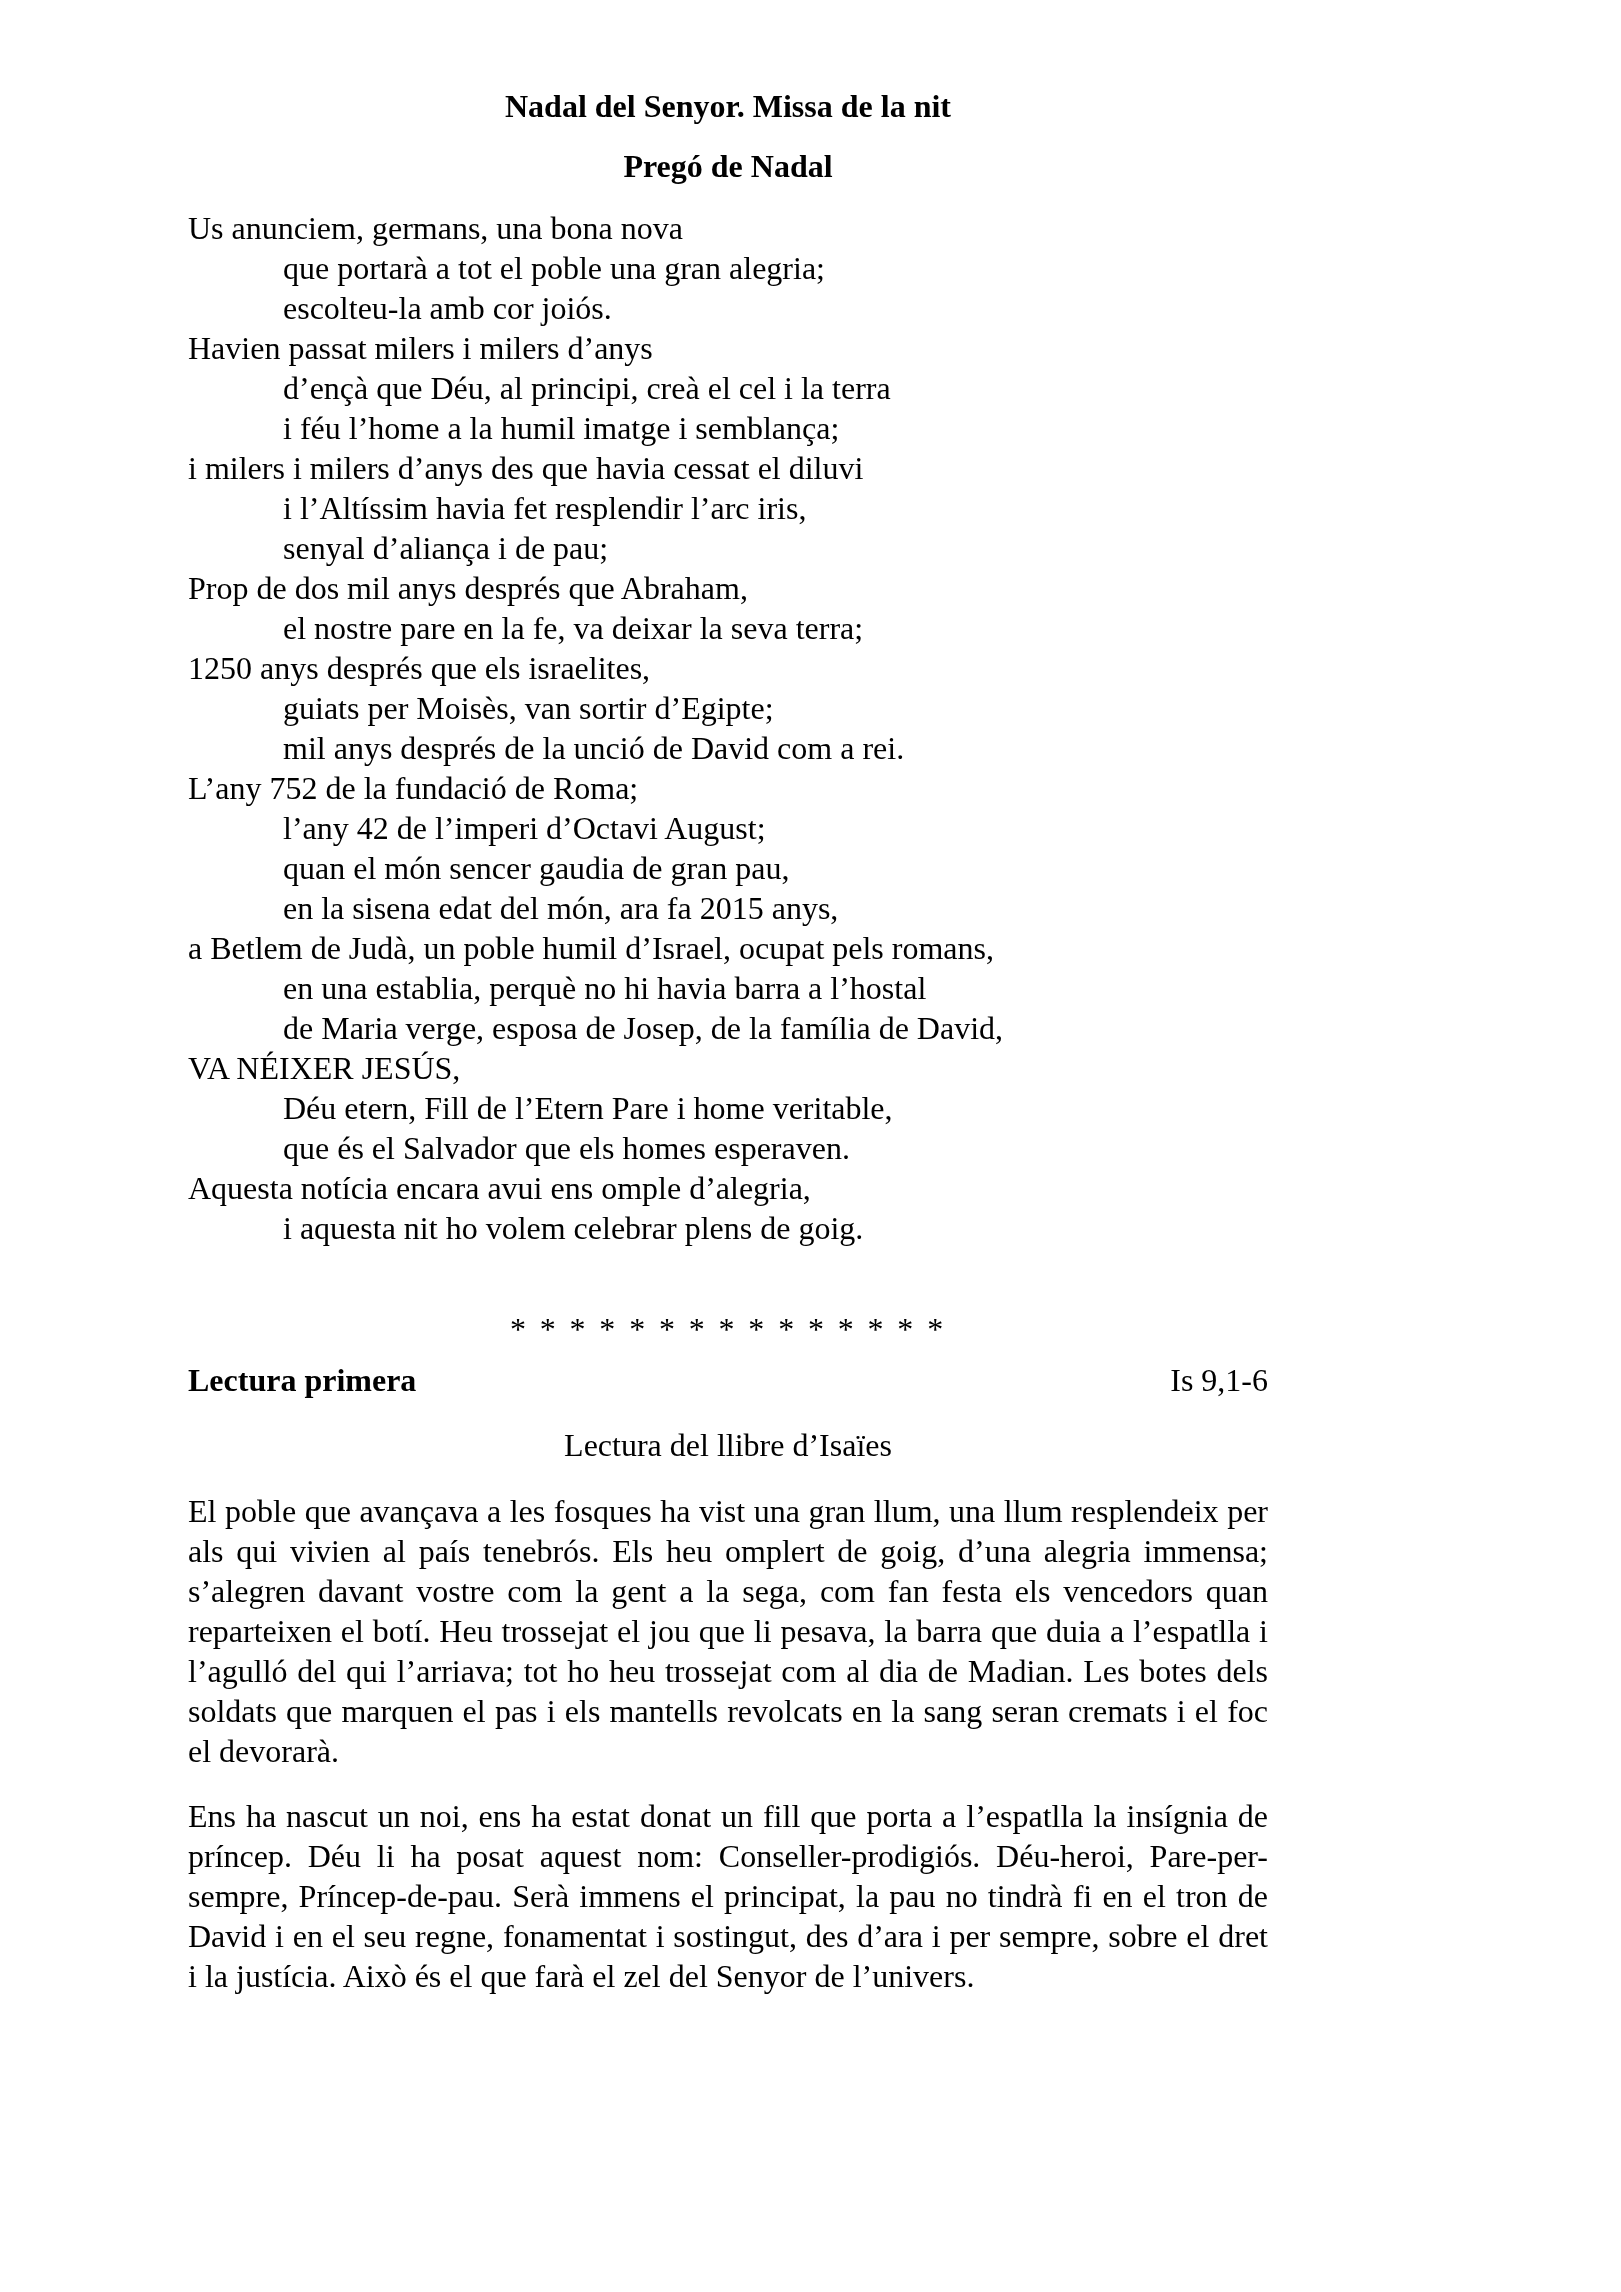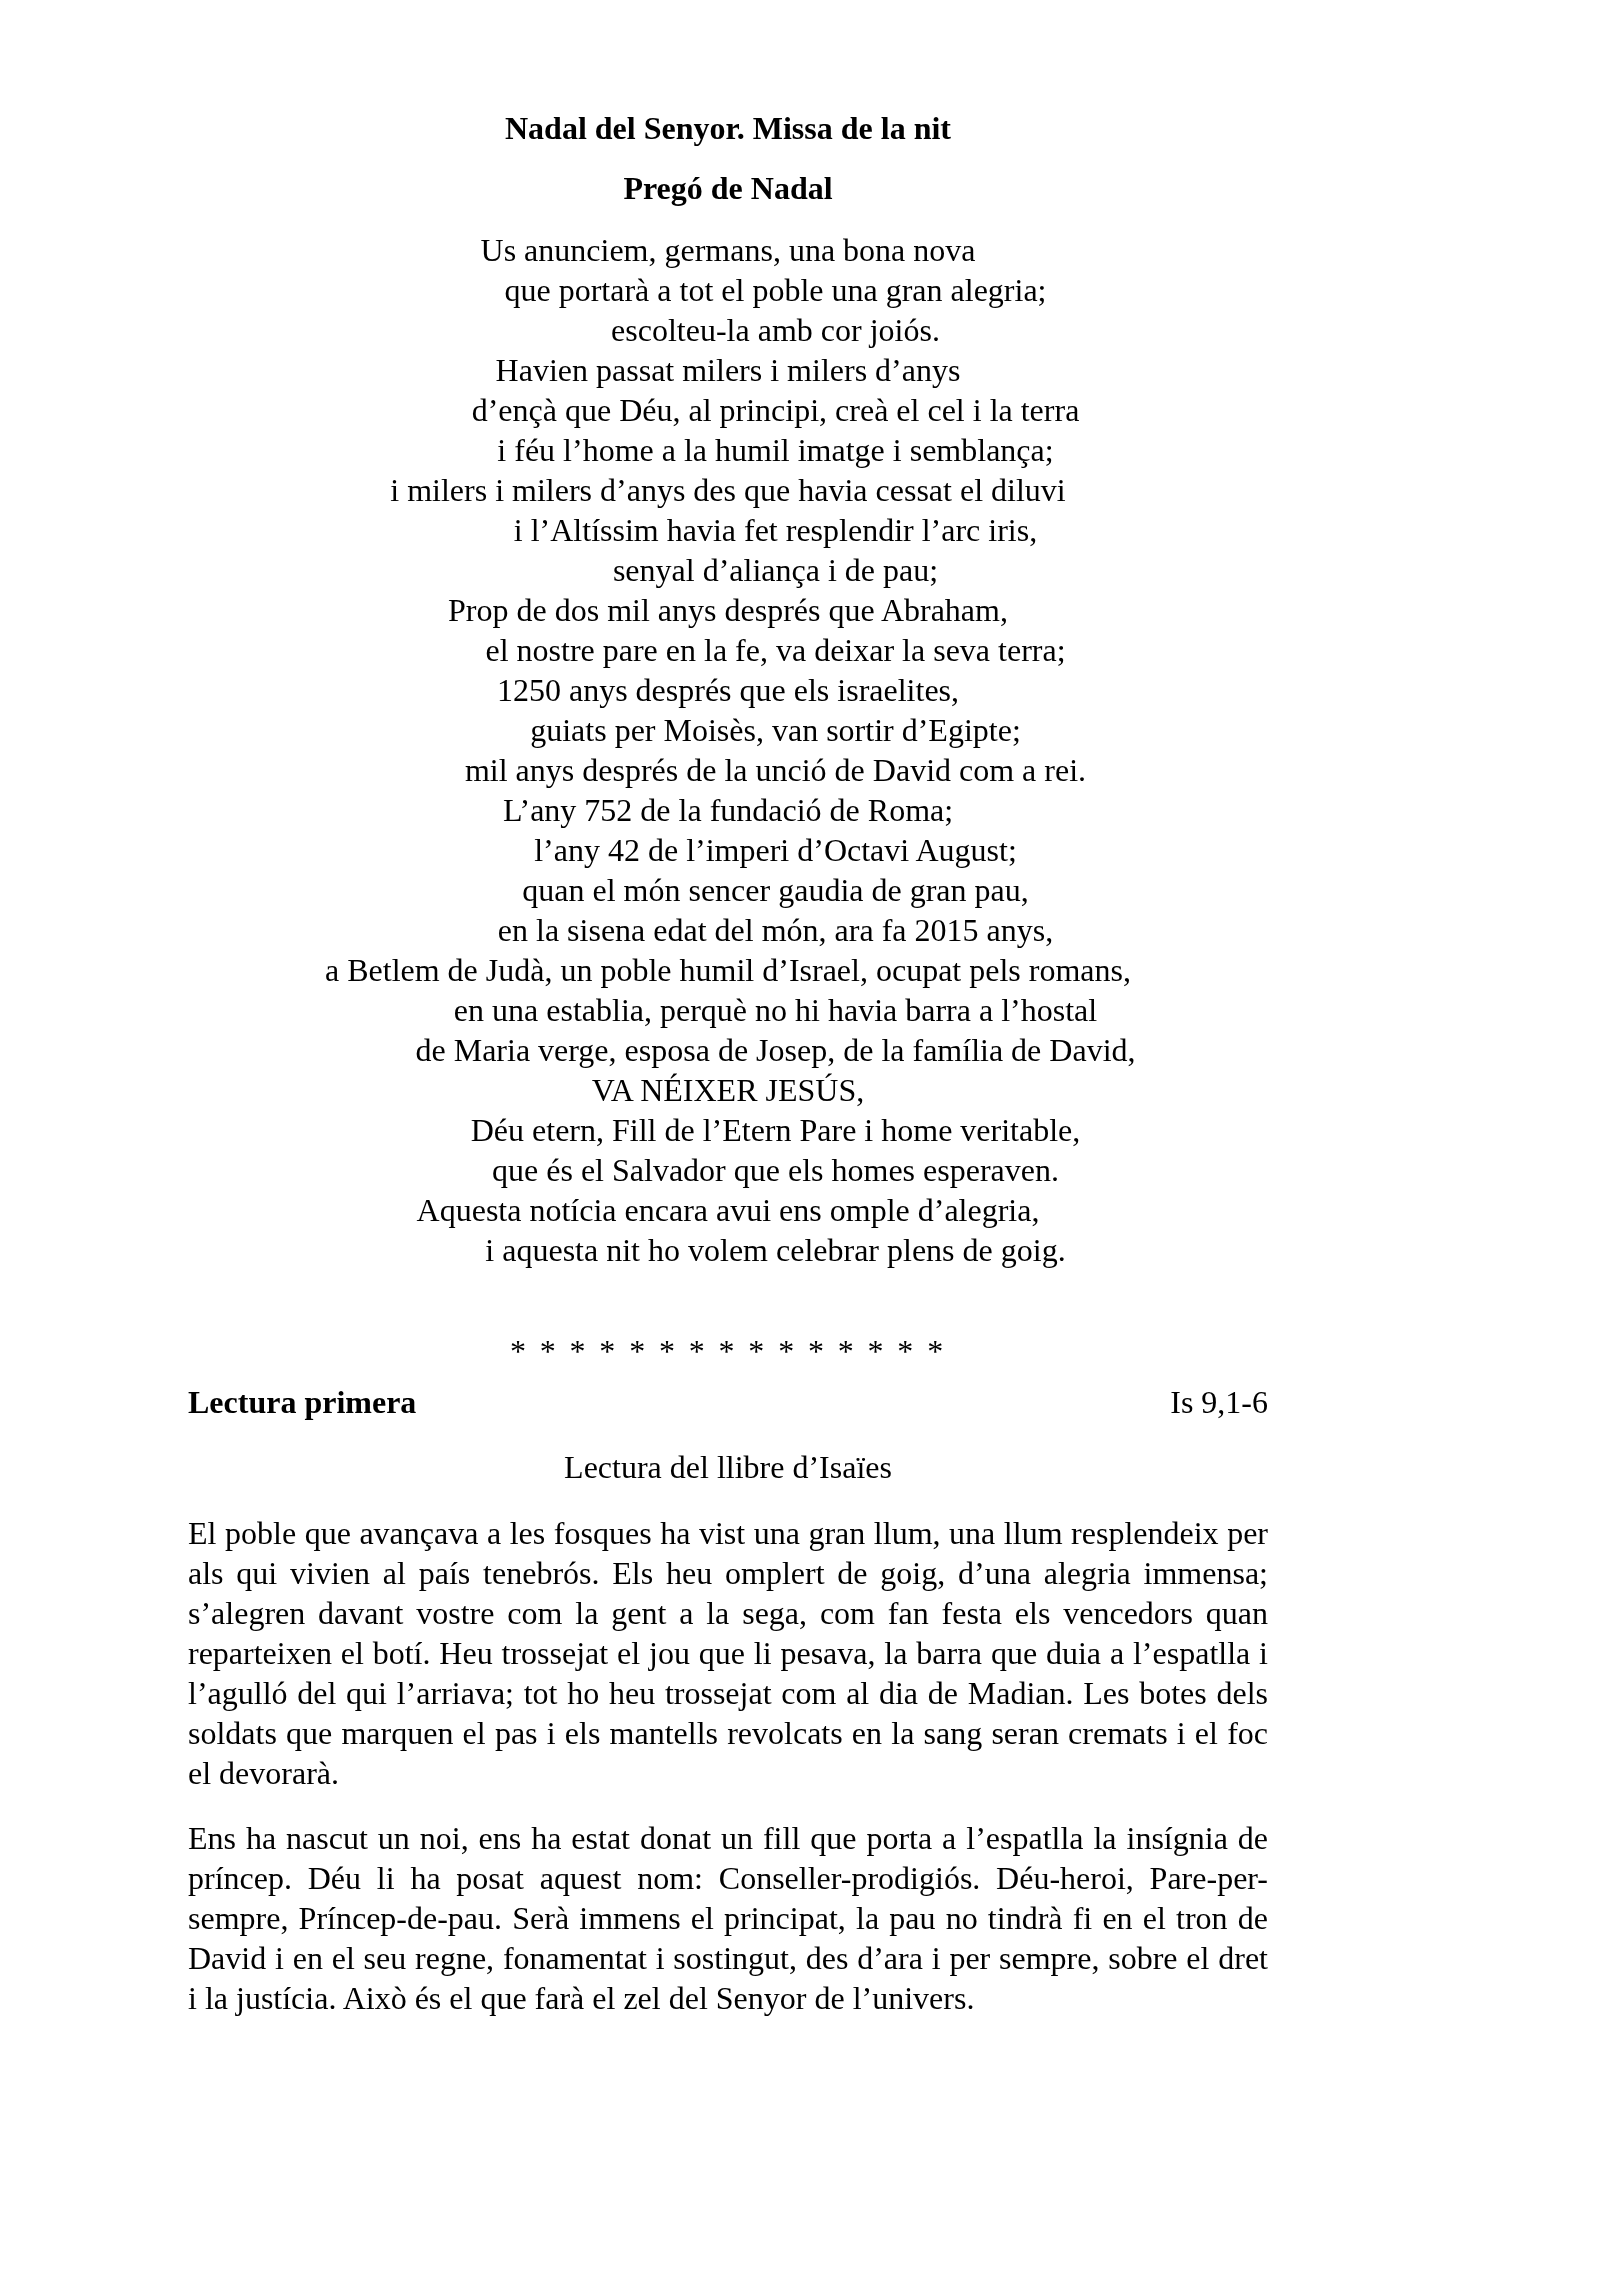--- a/index.html
+++ b/index.html
@@ -10,32 +10,32 @@
   .page {
     position: relative;
     width: 1439px;
     height: 2293px;
     box-sizing: border-box;
     background: #ffffff;
     color: #000000;
     font-family: "Liberation Serif", "DejaVu Serif", serif;
     font-size: 32px;
     line-height: 40px;
-    padding: 108px 171px 0 188px;
+    padding: 86px 171px 0 188px;
     overflow: hidden;
   }
   .doc-title, .doc-subtitle {
     font-weight: bold;
     text-align: center;
     font-size: 32px;
     margin: 0;
   }
   .doc-title { margin-bottom: 19.6px; }
   .doc-subtitle { margin-bottom: 22.5px; margin-top: 19px; }
-  .poem .line { white-space: nowrap; text-align: center; }
+  .poem .line { white-space: nowrap; }
   .poem .indent { padding-left: 95px; }
   .separator {
     text-align: center;
     margin-top: 61px;
     letter-spacing: 2.9px;
   }
   .reading-header {
     display: flex;
     justify-content: space-between;
     align-items: flex-start;

